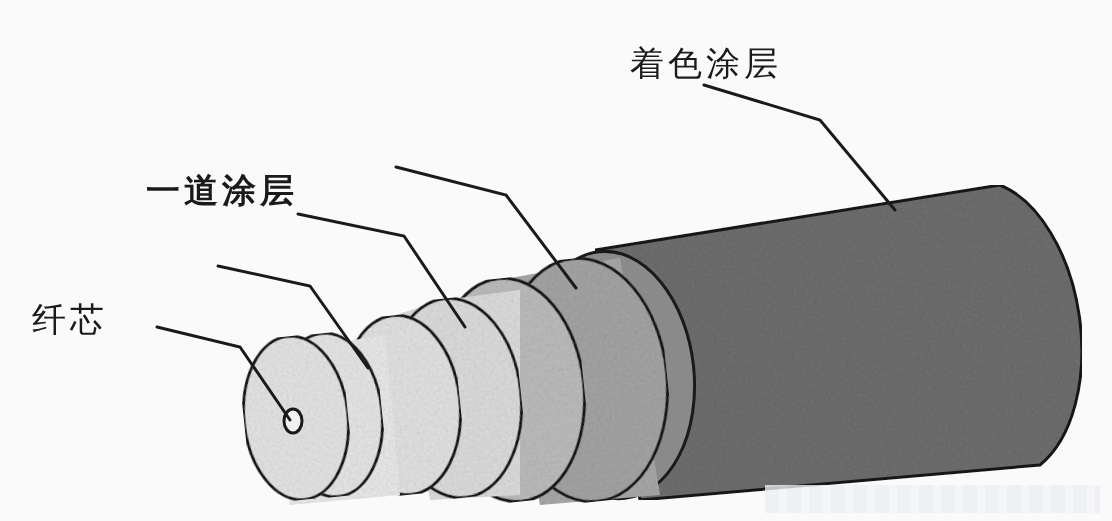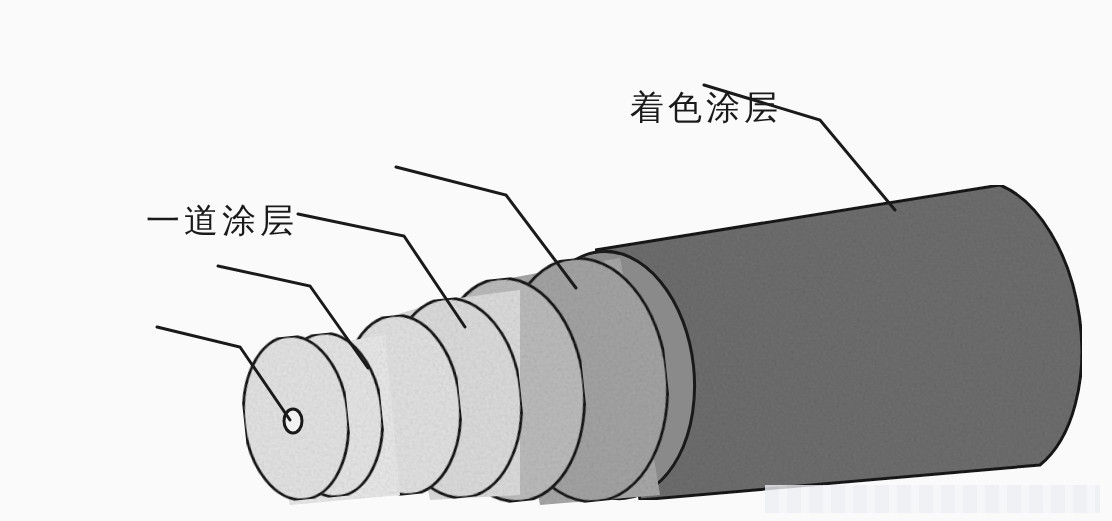--- a/index.html
+++ b/index.html
@@ -1,20 +1,20 @@
 <!DOCTYPE html>
 <html><head>
   <meta charset="utf-8">
   <style>
     html, body { margin: 0; padding: 0; background: #fafafa; }
     body { width: 1112px; height: 521px; overflow: hidden; position: relative;
            font-family: "DejaVu Sans", sans-serif; }
     #stage { position: absolute; left: 0; top: 0; width: 1112px; height: 521px; }
     .label { position: absolute; font-size: 34px; color: #1a1a1a; letter-spacing: 4px;
-             white-space: nowrap; line-height: 1; font-weight: 400; margin-top: 44px; }
+             white-space: nowrap; line-height: 1; font-weight: 400; }
     .watermark { position: absolute; left: 765px; top: 485px; width: 335px; height: 28px;
                  background: repeating-linear-gradient(90deg, #eceef2 0 14px, #f4f5f8 14px 22px);
                  opacity: 0.8; }
   </style>
 </head>
 <body>
 
 <div id="stage">
   <svg width="1112" height="521" viewBox="0 0 1112 521">
     <defs>
@@ -58,17 +58,18 @@
 
     <g stroke="#1a1a1a" stroke-width="3" fill="none" stroke-linecap="round">
       <polyline points="157,327 240,347 290,420"></polyline>
       <polyline points="218,266 310,286 368,368"></polyline>
       <polyline points="298,214 404,236 465,327"></polyline>
       <polyline points="396,167 506,195 576,288"></polyline>
       <polyline points="704,85 820,120 895,210"></polyline>
     </g>
   </svg>
 
-  <span class="label" style="left:146px; top:159px;">一道涂层</span>
+  <span class="label" style="left:32px; top:302px;">纤芯</span>
+  <span class="label" style="left:146px; top:173px;font-weight:bold;">一道涂层</span>
   <span class="label" style="left:630px; top:46px;">着色涂层</span>
 
   <div class="watermark"></div>
 </div>
 
 </body></html>

